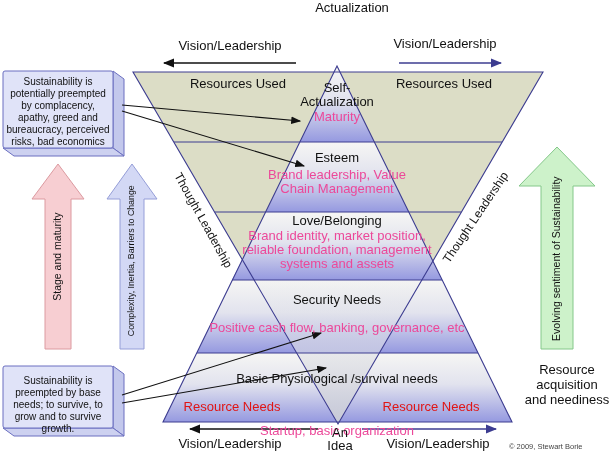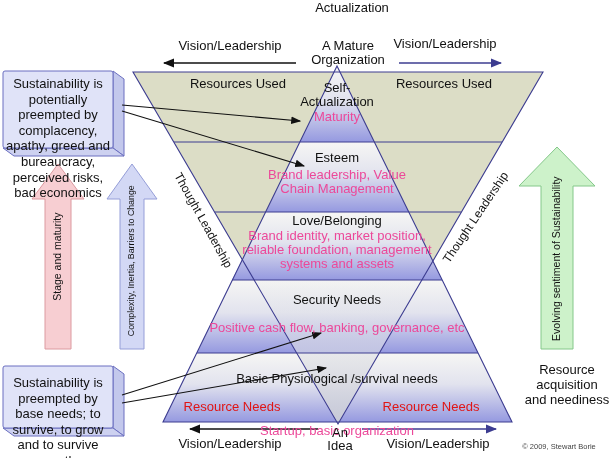--- a/index.html
+++ b/index.html
@@ -3,23 +3,23 @@
 <meta charset="utf-8">
 <style>
   html,body{margin:0;padding:0;background:#fff;}
   #stage{position:relative;width:611px;height:458px;background:#fff;overflow:hidden;
          font-family:"Liberation Sans",sans-serif;color:#111;}
   #stage svg{position:absolute;left:0;top:0;}
   .t{position:absolute;white-space:pre-line;text-align:center;line-height:1.08;font-size:13px;}
   .b{font-weight:bold;}
   .blue{color:#ec4899;}
   .red{color:#e01515;}
-  .small{font-size:13px;line-height:1.2;}
+  .small{font-size:10px;line-height:1.2;}
   .rot{transform-origin:center center;}
-  .tiny{font-size:7.5px;color:#444;text-align:center;}
+  .tiny{font-size:7.5px;color:#444;text-align:left;}
 </style>
 </head>
 <body>
 
 <div id="stage">
 
 <svg width="611" height="458" viewBox="0 0 611 458">
   <defs>
     <linearGradient id="bandG" x1="0" y1="0" x2="0" y2="1">
       <stop offset="0" stop-color="#f6f6f4"></stop>
@@ -80,22 +80,20 @@
 
   <line x1="122" y1="105" x2="300" y2="121" stroke="#111" stroke-width="1.1" marker-end="url(#ahB)"></line>
   <line x1="122" y1="111" x2="304" y2="166" stroke="#111" stroke-width="1.1" marker-end="url(#ahB)"></line>
   <line x1="122" y1="395" x2="321" y2="333" stroke="#111" stroke-width="1.1" marker-end="url(#ahB)"></line>
   <line x1="122" y1="403" x2="326" y2="368" stroke="#111" stroke-width="1.1" marker-end="url(#ahB)"></line>
 </svg>
 
   <div class="t" style="left:252px;top:1px;width:200px;">Actualization</div>
 
   <div class="t" style="left:130px;top:39px;width:200px;">Vision/Leadership</div>
-  <div class="t" style="left:288px;top:39px;width:120px;">A Mature
-Organization</div>
   <div class="t" style="left:345px;top:37px;width:200px;">Vision/Leadership</div>
 
   <div class="t" style="left:158px;top:77px;width:160px;">Resources Used</div>
   <div class="t" style="left:364px;top:77px;width:160px;">Resources Used</div>
 
   <div class="t" style="left:277px;top:81px;width:120px;text-align:center;">Self-
 Actualization</div>
   <div class="t blue" style="left:277px;top:110px;width:120px;">Maturity</div>
 
   <div class="t" style="left:257px;top:151px;width:160px;">Esteem</div>

